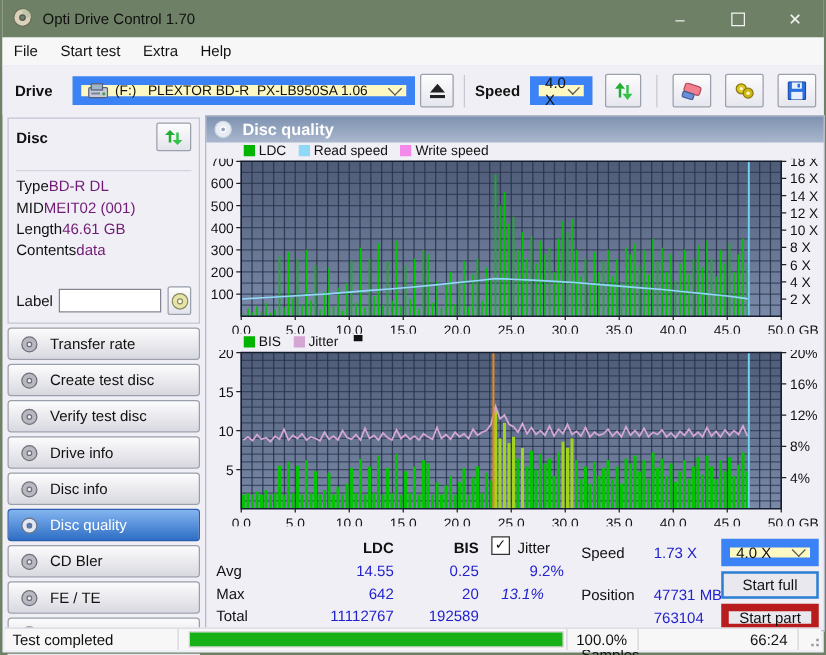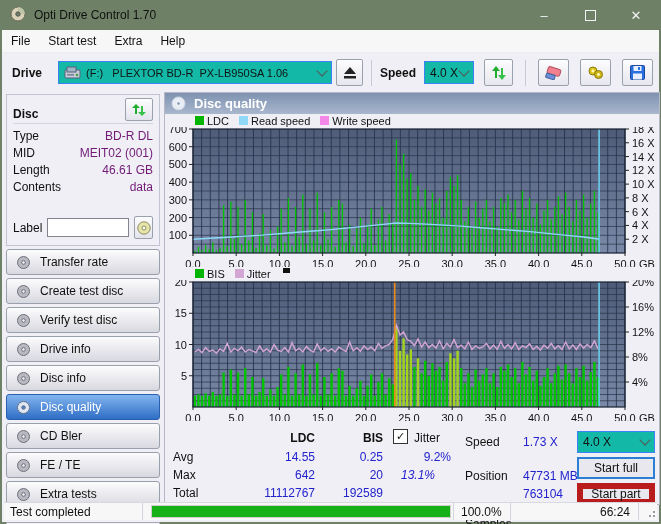--- a/index.html
+++ b/index.html
@@ -12,39 +12,39 @@
   .titlebar .appicon{margin:0 8px 0 8px;}
   .title-text{font-size:12px;color:#101010;flex:1;}
   .wctl{width:46px;height:30px;display:flex;align-items:center;justify-content:center;color:#f3f3f3;font-size:13px;}
   .wctl .sq{width:9px;height:9px;border:1px solid #f3f3f3;display:block;}
   
   .menubar{height:22px;background:#f7f7f7;display:flex;border-bottom:1px solid #ececf2;}
   .menu-item{padding:0 9px;height:22px;line-height:22px;}
   
   .toolbar{height:39px;background:#f0eff6;display:flex;align-items:center;}
   .tb-label{font-weight:bold;margin-left:10px;}
-  .combo{background:#14b8a6;border:1px solid #3b82f6;height:23px;display:flex;align-items:center;
+  .combo{background:#fef9c3;border:7px solid #3b82f6;height:23px;display:flex;align-items:center;
          padding:0 5px;box-sizing:border-box;position:relative;}
   .combo .chev{margin-left:auto;width:7px;height:7px;border-right:1px solid #555;border-bottom:1px solid #555;
          transform:rotate(45deg);margin-top:-4px;}
   .drive-combo{width:274px;margin-left:16px;font-size:11px;}
   .drive-combo .txt{white-space:pre;margin-left:5px;}
   .speed-combo{width:50px;margin-left:8px;}
   .tbtn{height:27px;background:linear-gradient(#fdfdfe,#e6e6ee);border:1px solid #9aa0ac;border-radius:2px;
         display:flex;align-items:center;justify-content:center;box-sizing:border-box;}
   .sep{width:1px;height:26px;background:#c9c9d4;margin:0 8px;}
   
   .sidebar{position:absolute;left:4px;top:94px;width:154px;}
   .discbox{border:1px solid #c2c4d4;background:#f0eff6;padding:3px 6px 6px 6px;box-sizing:border-box;}
-  .discbox-header{display:flex;align-items:flex-end;justify-content:space-between;
-        border-bottom:1px solid #d4d4e0;padding-bottom:2px;margin-bottom:4px;}
+  .discbox-header{display:flex;align-items:center;justify-content:space-between;
+        border-bottom:1px solid #d4d4e0;padding-bottom:15px;margin-bottom:4px;}
   .discbox-header b{font-size:12px;}
   .minibtn{width:26px;height:21px;background:linear-gradient(#fdfdfe,#e3e3ec);border:1px solid #9aa0ac;
         border-radius:2px;display:flex;align-items:center;justify-content:center;}
-  .drow{display:flex;justify-content:space-between;line-height:17px;}
+  .drow{display:flex;line-height:17px;}
   .dval{color:#701a75;}
   .labelrow{display:flex;align-items:center;margin-top:20px;gap:5px;}
   .labelrow input{width:74px;height:17px;border:1px solid #848490;font-size:11px;padding:0 3px;}
   .side-btn{height:26px;margin-top:3px;display:flex;align-items:center;gap:9px;padding-left:9px;
         background:linear-gradient(#fcfcfd,#d8d8e0);border:1px solid #9aa0ab;border-radius:3px;box-sizing:border-box;}
   .side-btn.selected{background:linear-gradient(#83b4ef,#2e6ec5);border-color:#2a5fae;color:#fff;}
   .side-strip{height:9px;margin-top:3px;background:linear-gradient(#ecebf4,#98a1c2);}
   .statuswin-btn{height:22px;margin-top:3px;background:#f3f3f8;border:1px solid #a8a8b4;
         display:flex;align-items:center;justify-content:center;}
   

